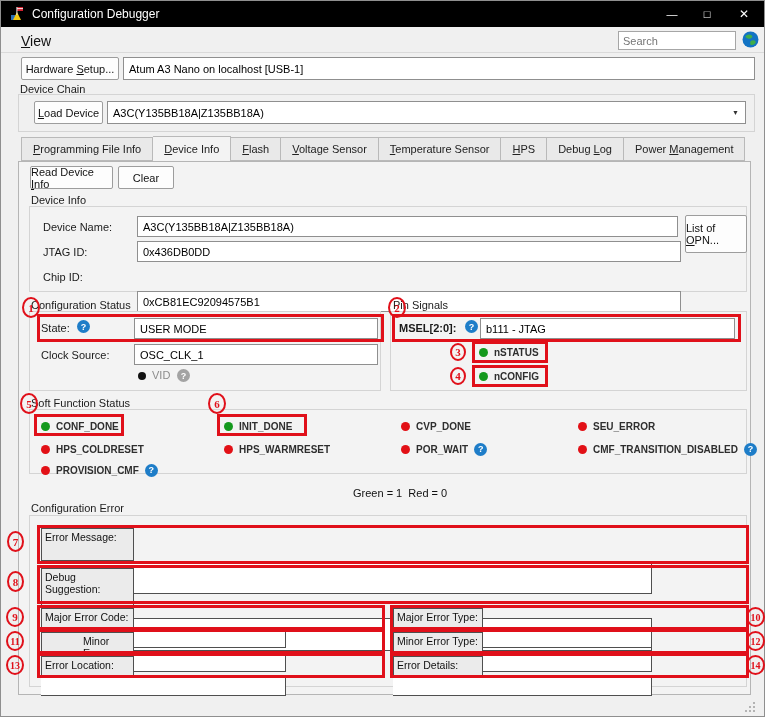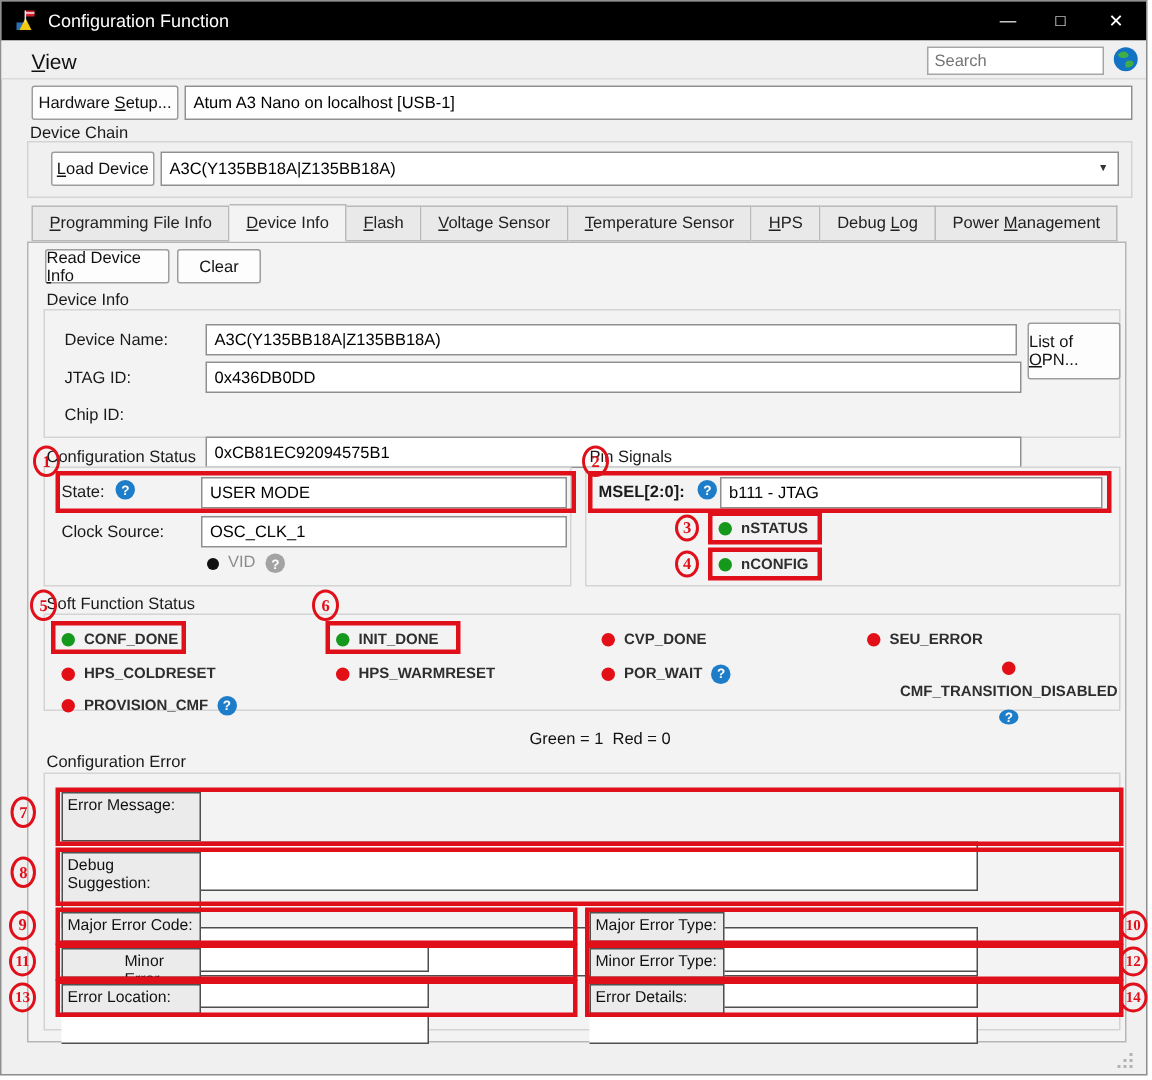--- a/index.html
+++ b/index.html
@@ -77,21 +77,21 @@
 <div class="window">
 
   <div class="abs titlebar">
     <svg class="appicon" viewBox="0 0 16 16">
       <rect x="2" y="9" width="6" height="5" fill="#2b6fb5"></rect>
       <polygon points="4,14 8,6 12,14" fill="#f2c811"></polygon>
       <rect x="8" y="1" width="6" height="4" fill="#d01f2e"></rect>
       <rect x="8" y="2.2" width="6" height="0.9" fill="#fff"></rect>
       <rect x="7.4" y="1" width="1" height="8" fill="#e8e8e8"></rect>
     </svg>
-    <span class="title">Configuration Function</span>
+    <span class="title">Configuration Debugger</span>
   </div>
   <span class="wc wc-min">—</span>
   <span class="wc wc-max">□</span>
   <span class="wc wc-close">✕</span>
 
   <div class="abs menubar">
     <span class="menu-item"><u>V</u>iew</span>
     <input class="search" placeholder="Search" style="">
     <svg class="globe" viewBox="0 0 16 16">
       <circle cx="8" cy="8" r="7.5" fill="#1273c4"></circle>
@@ -213,21 +213,21 @@
   </div>
   <div class="abs sig" style="left:223px;top:440px;">
     <span class="dot" data-state="red"></span>
     <span class="name">HPS_WARMRESET</span>
   </div>
   <div class="abs sig" style="left:400px;top:440px;">
     <span class="dot" data-state="red"></span>
     <span class="name">POR_WAIT</span>
     <span class="help" data-show="true">?</span>
   </div>
-  <div class="abs sig" style="left:599px;top:440px;flex-direction:column;">
+  <div class="abs sig" style="left:577px;top:440px;">
     <span class="dot" data-state="red"></span>
     <span class="name">CMF_TRANSITION_DISABLED</span>
     <span class="help" data-show="true">?</span>
   </div>
   <div class="abs sig" style="left:40px;top:461px;">
     <span class="dot" data-state="red"></span>
     <span class="name">PROVISION_CMF</span>
     <span class="help" data-show="true">?</span>
   </div>
 

